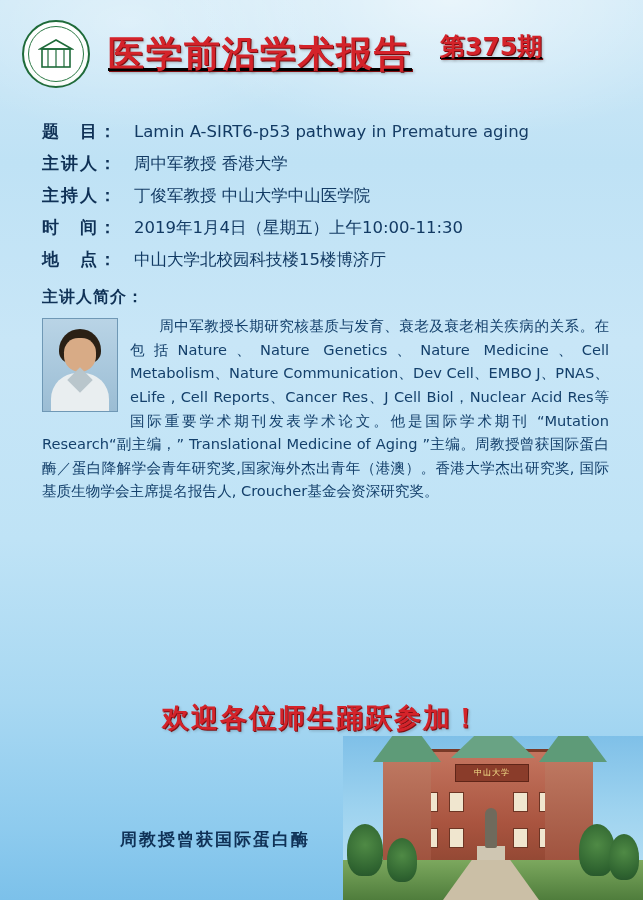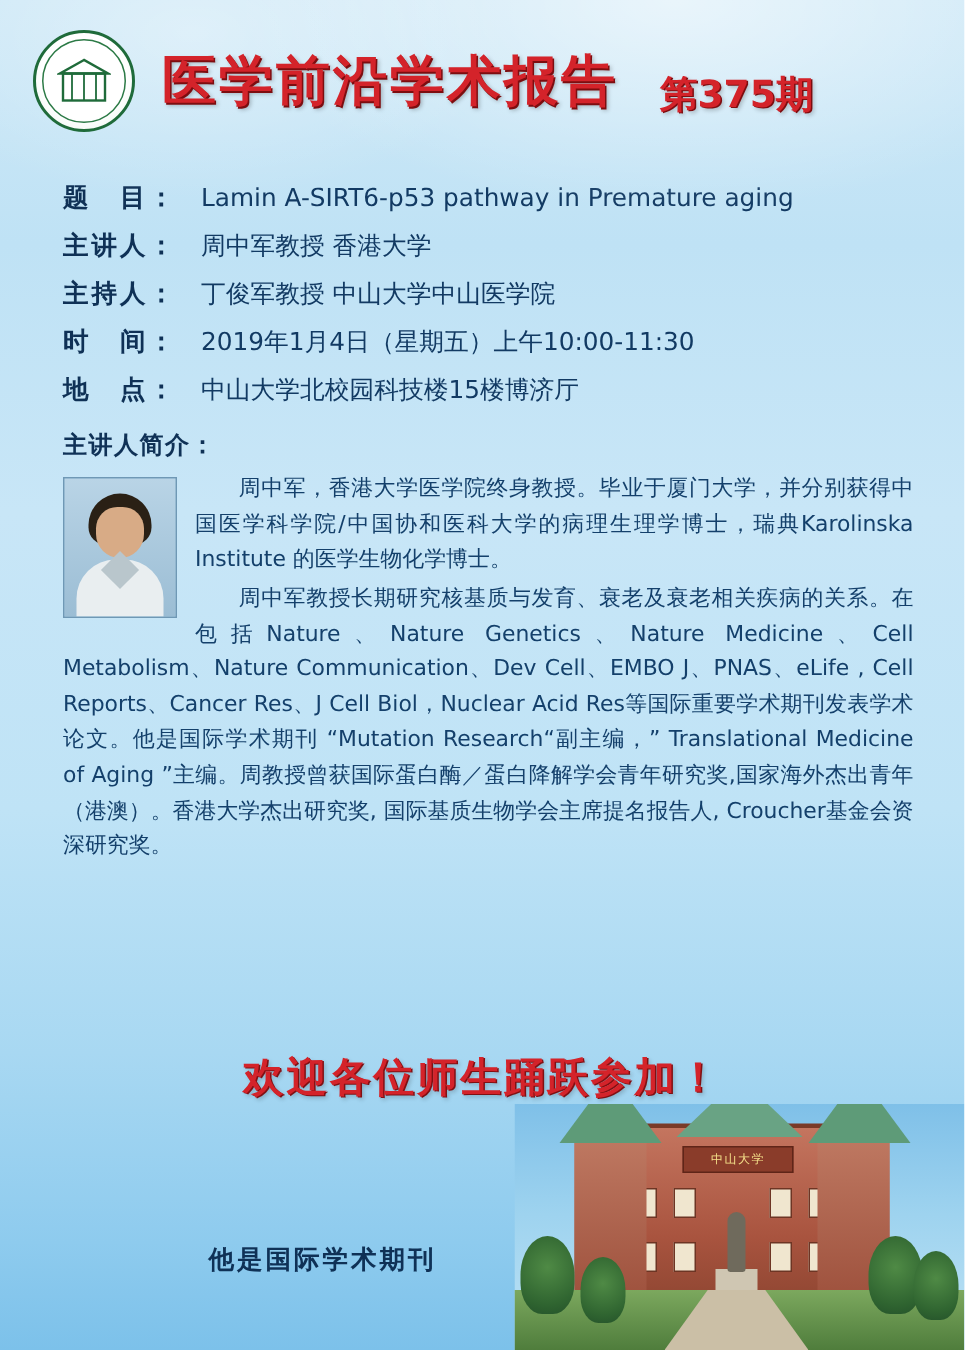--- a/index.html
+++ b/index.html
@@ -53,21 +53,22 @@
   .logo .ring {
     position: absolute;
     inset: 4px;
     border-radius: 50%;
     border: 1px solid #2c7a46;
   }
   .logo svg { display: block; }
   .title-block {
     margin-left: 18px;
     display: flex;
-    align-items: flex-end;
+    align-items: flex-start;
+    text-decoration: underline;
   }
   .main-title {
     font-size: 36px;
     font-weight: bold;
     color: #d4232a;
     letter-spacing: 2px;
     text-shadow: 1px 1px 0 #7d0d10, 2px 2px 3px rgba(0,0,0,0.25);
     font-family: "DejaVu Sans", "Liberation Sans", sans-serif;
   }
   .issue {
@@ -368,21 +369,20 @@
 
   <div class="bio-title">主讲人简介：</div>
   <div class="bio-wrap">
     <div class="portrait">
       <div class="hair"></div>
       <div class="face"></div>
       <div class="body"></div>
       <div class="collar"></div>
     </div>
     <div class="bio-text">
-      <p class="indent">周中军，香港大学医学院终身教授。毕业于厦门大学，并分别获得中国医学科学院/中国协和医科大学的病理生理学博士，瑞典Karolinska Institute 的医学生物化学博士。</p>
       <p class="indent">周中军教授长期研究核基质与发育、衰老及衰老相关疾病的关系。在包括Nature、Nature Genetics、Nature Medicine、Cell Metabolism、Nature Communication、Dev Cell、EMBO J、PNAS、eLife , Cell Reports、Cancer Res、J Cell Biol，Nuclear Acid Res等国际重要学术期刊发表学术论文。他是国际学术期刊 “Mutation Research“副主编，” Translational Medicine of Aging ”主编。周教授曾获国际蛋白酶／蛋白降解学会青年研究奖,国家海外杰出青年（港澳）。香港大学杰出研究奖, 国际基质生物学会主席提名报告人, Croucher基金会资深研究奖。</p>
     </div>
   </div>
 
   <div class="welcome">欢迎各位师生踊跃参加！</div>
 
   <div class="building">
     <div class="b-sky"></div>
     <div class="b-flag"></div>
     <div class="b-main">
@@ -409,15 +409,15 @@
     <div class="b-path"></div>
     <div class="b-statue-base"></div>
     <div class="b-statue"></div>
     <div class="b-tree" style="left:4px"></div>
     <div class="b-tree" style="left:44px;bottom:18px;width:30px;height:44px"></div>
     <div class="b-tree" style="left:236px"></div>
     <div class="b-tree" style="left:266px;bottom:20px;width:30px;height:46px"></div>
   </div>
 
   <div class="footer">
-    <div class="org">他是国际学术期刊</div>
+    <div class="org">周教授曾获国际蛋白酶</div>
   </div>
 </div>
 
 </body></html>

